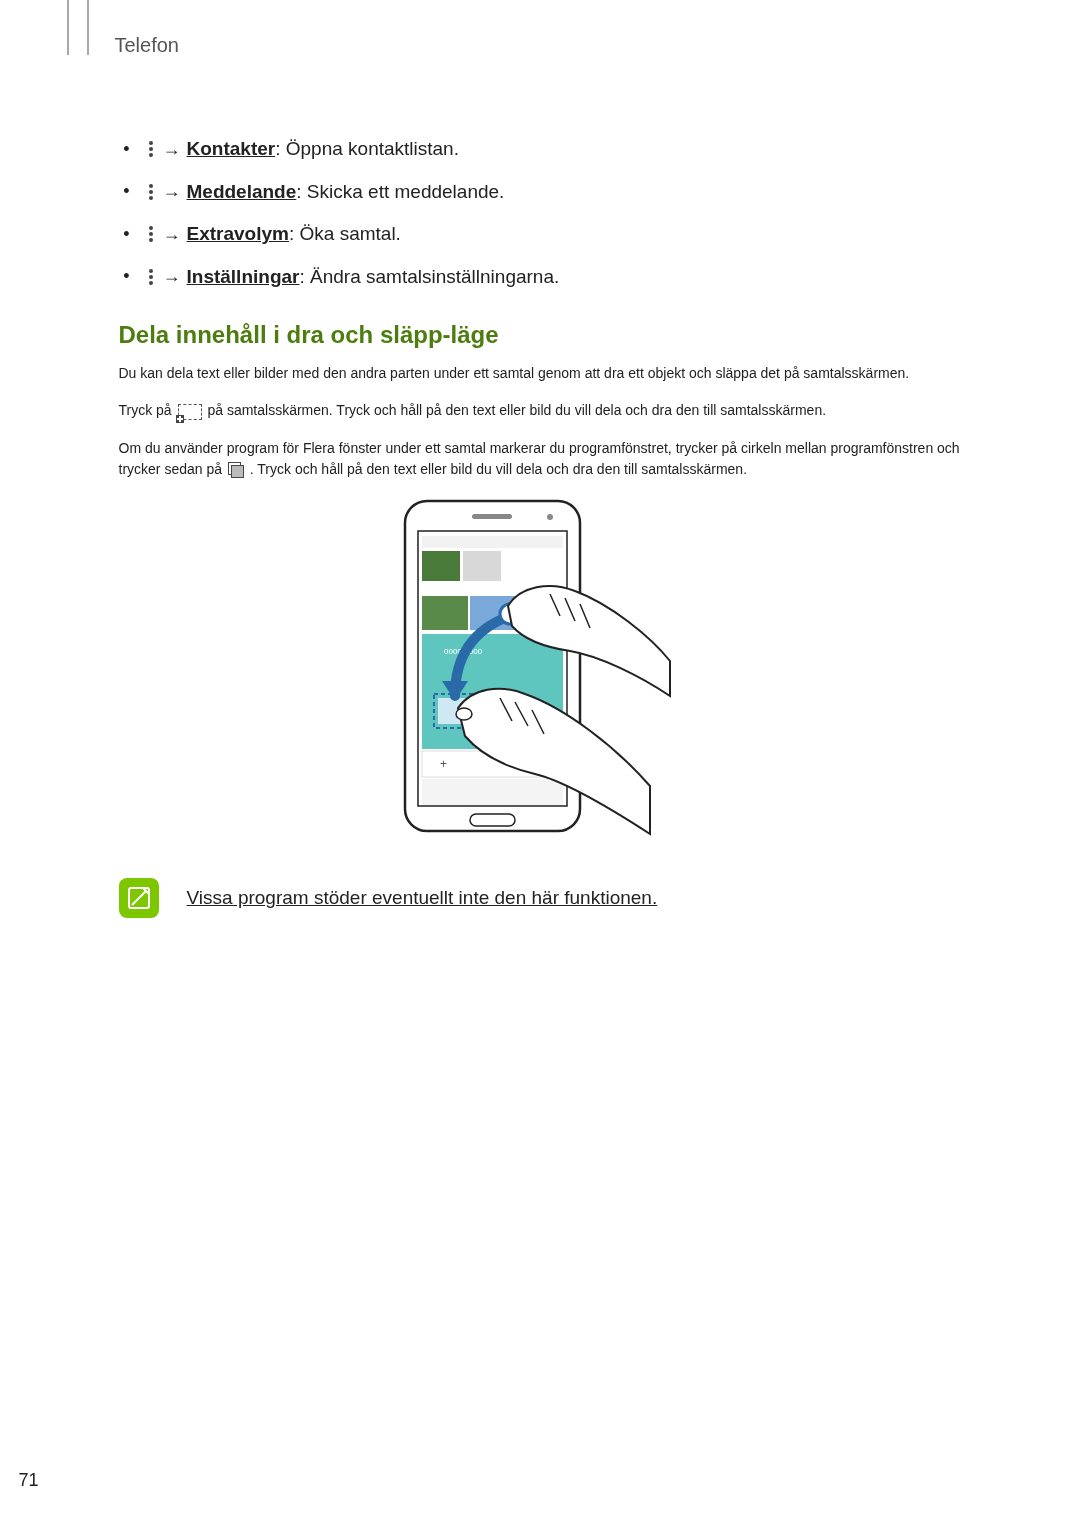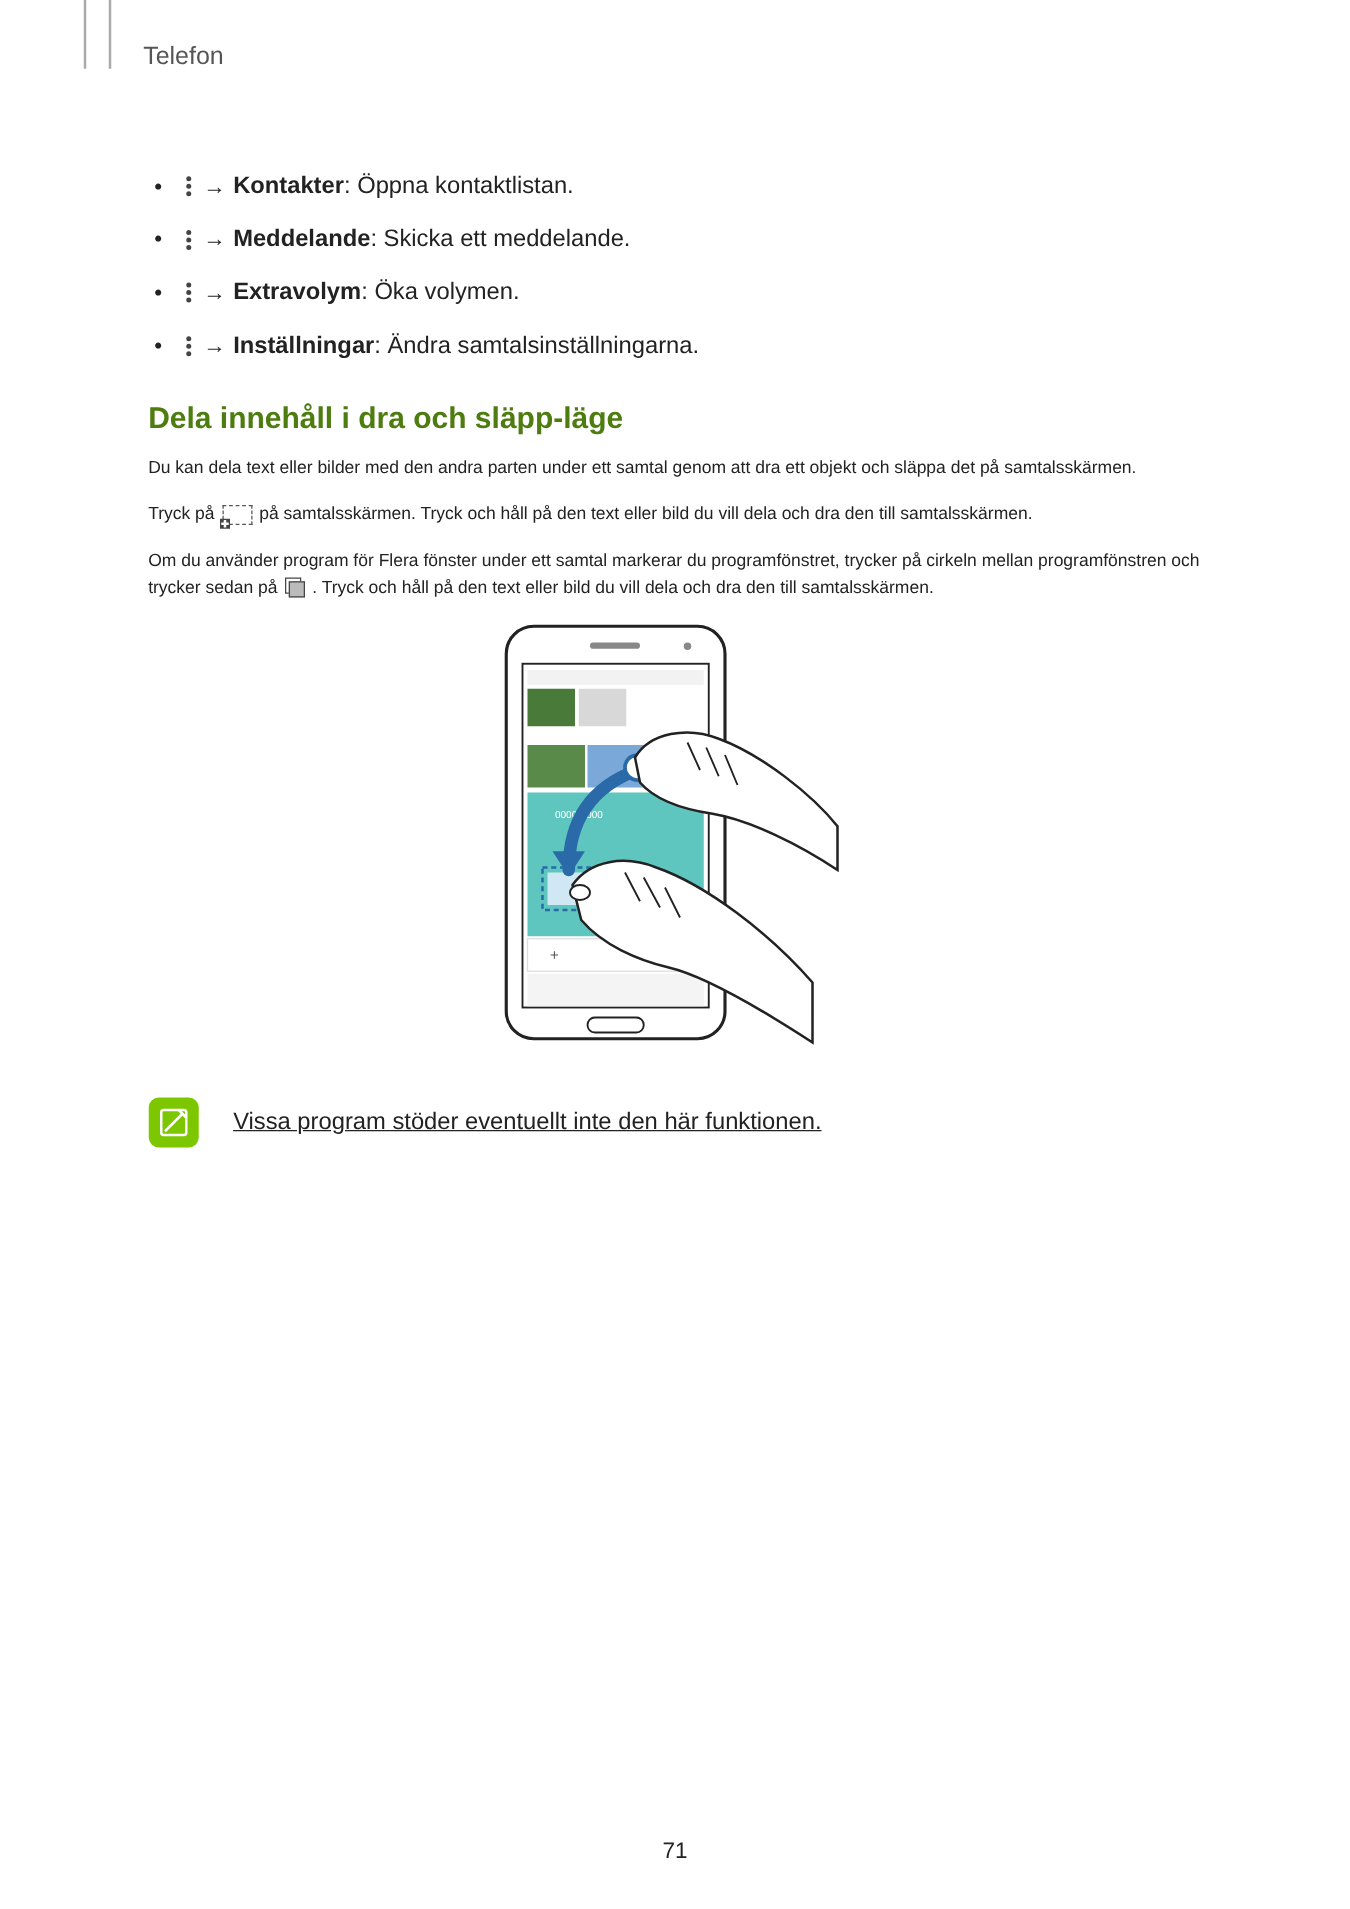--- a/index.html
+++ b/index.html
@@ -71,20 +71,21 @@
     height: 4px;
     background: #444;
     border-radius: 50%;
   }
   .arrow {
     margin-right: 6px;
     font-size: 18px;
   }
   .bold {
     font-weight: 700;
+    text-decoration: underline;
   }
   h3.subheading {
     font-size: 24px;
     font-weight: 700;
     margin: 18px 0 14px 0;
     color: #4d7c0f;
   }
   p.body-text {
     font-size: 14px;
     line-height: 1.5;
@@ -162,21 +163,21 @@
   .note-text {
     font-size: 19px;
     line-height: 1.5;
     padding-top:8px;
   }
   .page-number {
     position: absolute;
     bottom: 36px;
     left: 0;
     width: 100%;
-    text-align: center;
+    text-align: left;
     font-size: 18px;
     color: #222;
   }
 </style>
 </head>
 <body>
 
 <div class="page">
 
   <div class="tab-marker"></div>
@@ -206,21 +207,21 @@
         <span><span class="bold">Meddelande</span><span>: Skicka ett meddelande.</span></span>
       </li>
       <li>
         <span class="bullet">•</span>
         <span class="more-icon">
             <span></span>
             <span></span>
             <span></span>
           </span>
         <span class="arrow">→</span>
-        <span><span class="bold">Extravolym</span><span>: Öka volymen.</span></span>
+        <span><span class="bold">Extravolym</span><span>: Öka samtal.</span></span>
       </li>
       <li>
         <span class="bullet">•</span>
         <span class="more-icon">
             <span></span>
             <span></span>
             <span></span>
           </span>
         <span class="arrow">→</span>
         <span><span class="bold">Inställningar</span><span>: Ändra samtalsinställningarna.</span></span>

